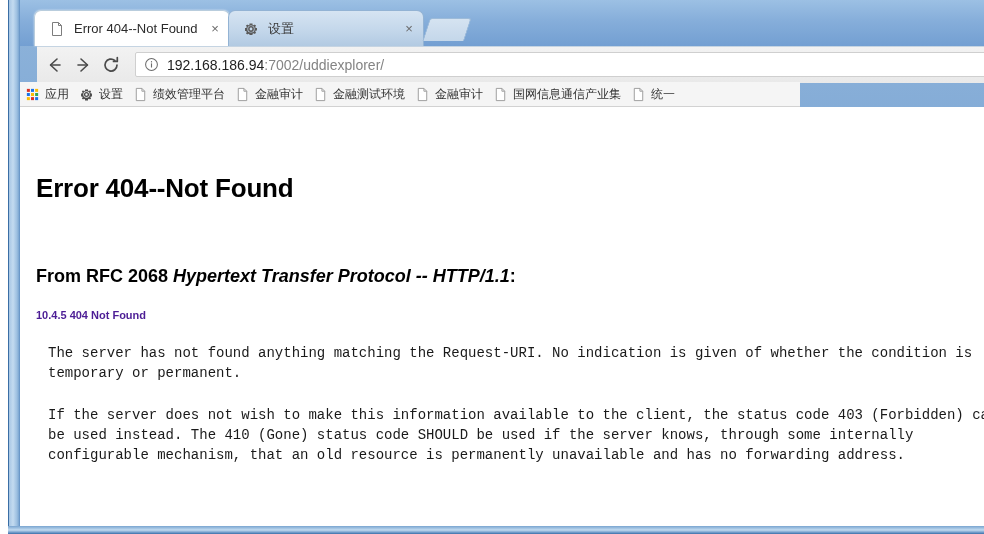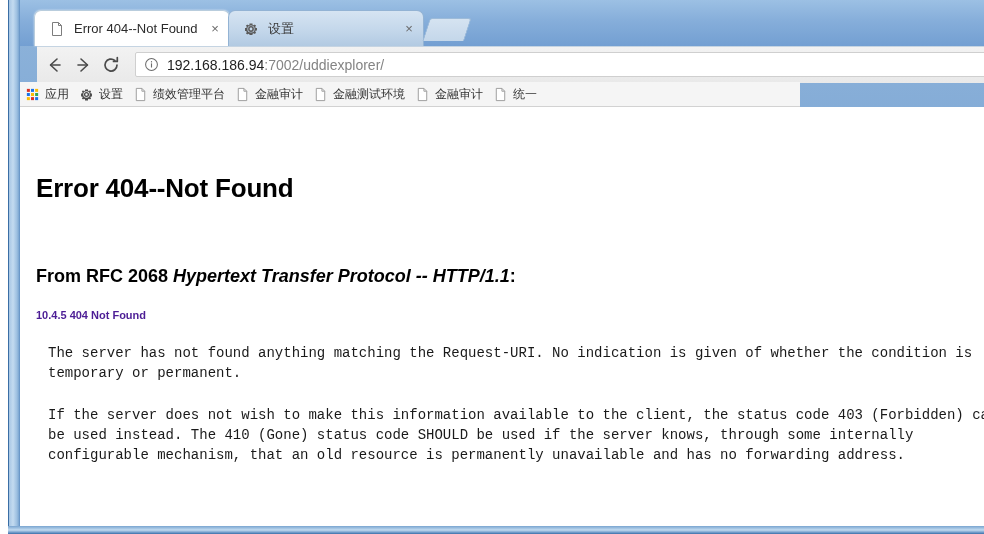--- a/index.html
+++ b/index.html
@@ -345,20 +345,27 @@
     </div>
 
     <div class="bm">
       <svg class="bm-icon" viewBox="0 0 16 16">
         <path d="M3.5 1.5 h6 l3 3 v10 h-9 z" fill="#ffffff" stroke="#9a9a9a" stroke-width="1"></path>
         <path d="M9.5 1.5 v3 h3" fill="none" stroke="#9a9a9a" stroke-width="1"></path>
       </svg>
       <span class="bm-label bm-label-cn">金融审计</span>
     </div>
 
+    <div class="bm">
+      <svg class="bm-icon" viewBox="0 0 16 16">
+        <path d="M3.5 1.5 h6 l3 3 v10 h-9 z" fill="#ffffff" stroke="#9a9a9a" stroke-width="1"></path>
+        <path d="M9.5 1.5 v3 h3" fill="none" stroke="#9a9a9a" stroke-width="1"></path>
+      </svg>
+      <span class="bm-label bm-label-cn">国网信息通信产业集</span>
+    </div>
 
     <div class="bm">
       <svg class="bm-icon" viewBox="0 0 16 16">
         <path d="M3.5 1.5 h6 l3 3 v10 h-9 z" fill="#ffffff" stroke="#9a9a9a" stroke-width="1"></path>
         <path d="M9.5 1.5 v3 h3" fill="none" stroke="#9a9a9a" stroke-width="1"></path>
       </svg>
       <span class="bm-label bm-label-cn">统一</span>
     </div>
   </div>
 

